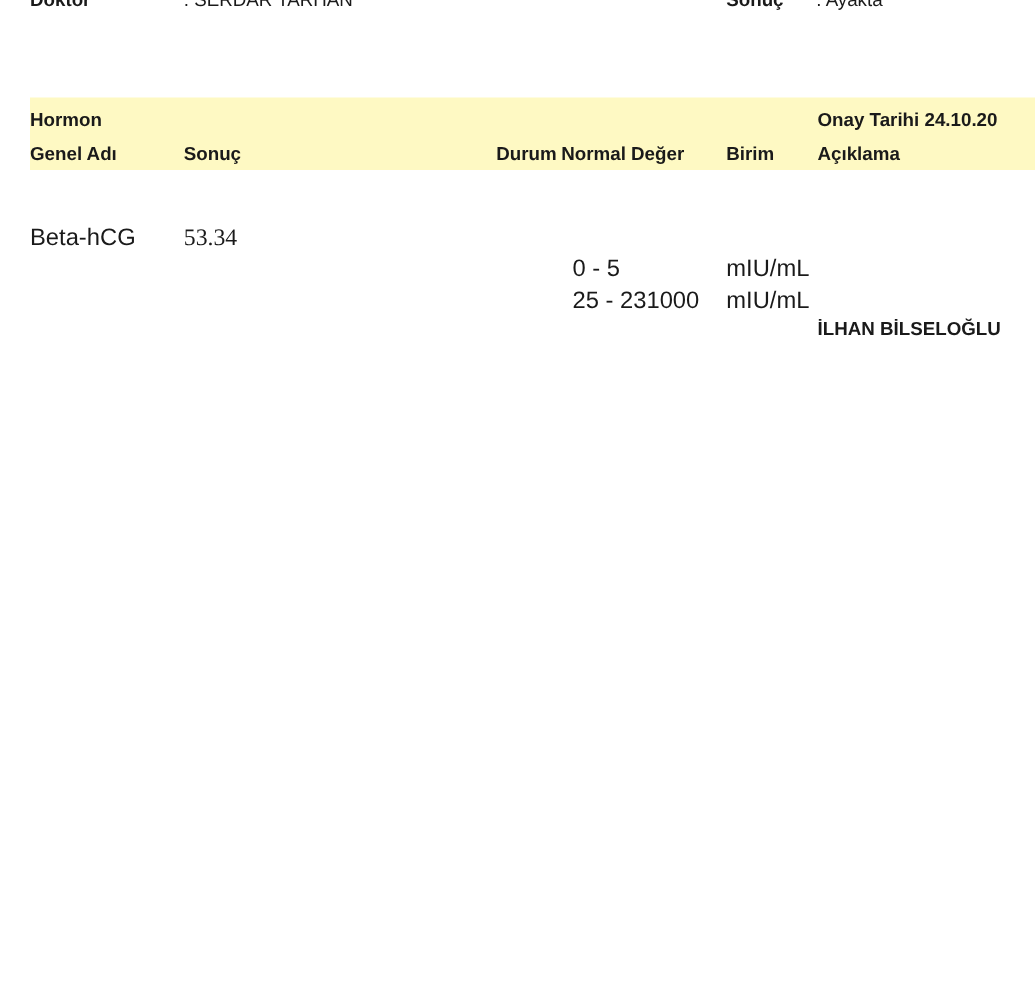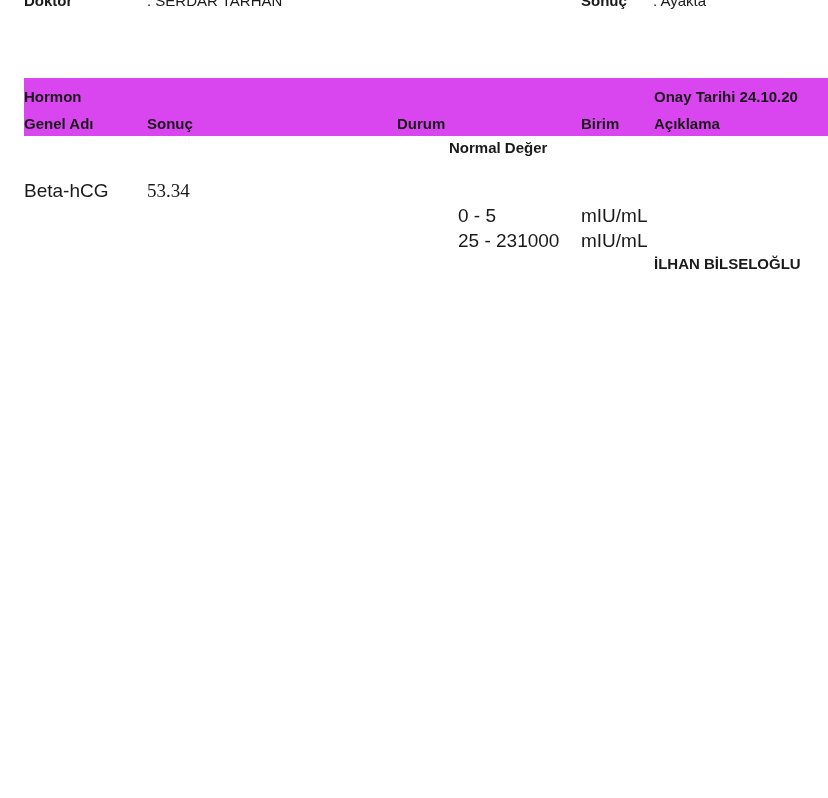--- a/index.html
+++ b/index.html
@@ -50,35 +50,35 @@
 
   
   .table {
     position: absolute;
     left: 24px;
     top: 78px;
     width: 804px;
   }
   .table-head {
     position: relative;
-    background: #d946ef;
+    background: #fef9c3;
     height: 58px;
     width: 804px;
   }
   .th {
     position: absolute;
     font-weight: bold;
     font-size: 15px;
     white-space: nowrap;
   }
   .th-group    { left: 0px;   top: 10px; }
   .th-name     { left: 0px;   top: 37px; }
   .th-result   { left: 123px; top: 37px; }
   .th-status   { left: 373px; top: 37px; }
-  .th-normal   { left: 425px; top: 37px; margin-top: 24px; }
+  .th-normal   { left: 425px; top: 37px; }
   .th-unit     { left: 557px; top: 37px; }
   .th-approval { left: 630px; top: 10px; }
   .th-note     { left: 630px; top: 37px; }
 
   .table-body {
     position: relative;
     height: 140px;
     width: 804px;
   }
   .cell {

